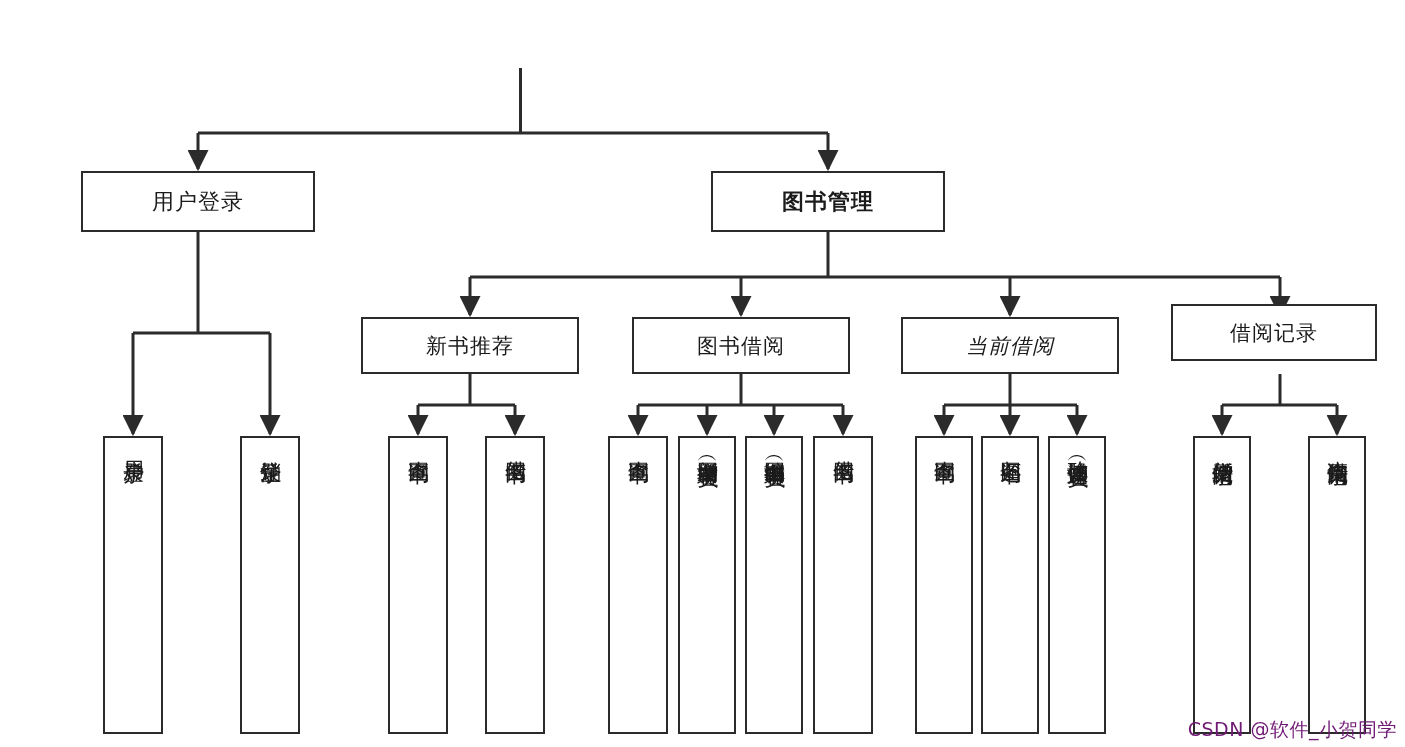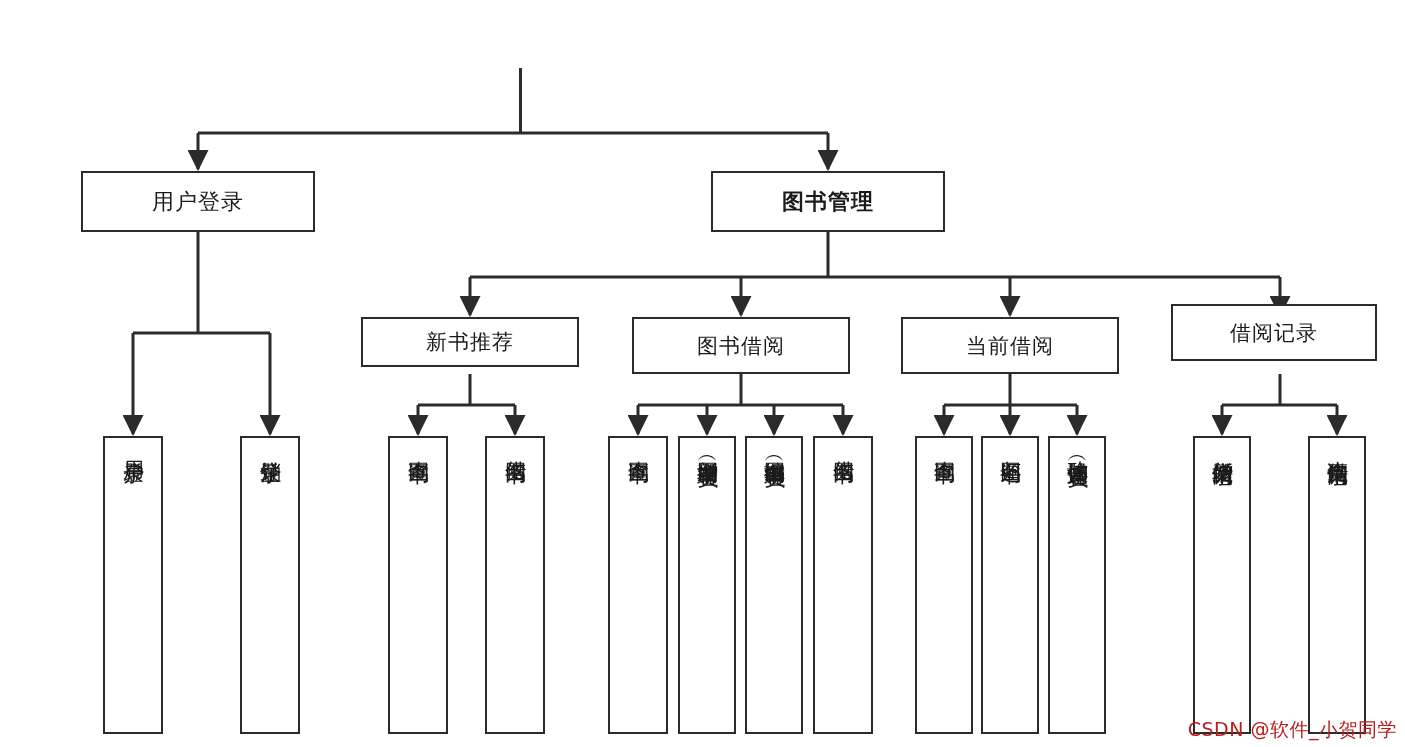--- a/index.html
+++ b/index.html
@@ -58,21 +58,21 @@
   }
   .htext {
     white-space: nowrap;
     letter-spacing: 1px;
   }
   #watermark {
     position: absolute;
     right: 8px;
     bottom: 4px;
     font-size: 19px;
-    color: #b91c1c;
+    color: #701a75;
     letter-spacing: 0.5px;
     white-space: nowrap;
     user-select: none;
   }
 </style>
 </head>
 <body>
 
 <div id="canvas">
 
@@ -120,27 +120,27 @@
   </svg>
 
 
   <div id="node-layer">
       <div class="node lvl2" style="left: 81px; top: 171px; width: 234px; height: 61px;">
         <span class="htext">用户登录</span>
       </div>
       <div class="node lvl2" style="left: 711px; top: 171px; width: 234px; height: 61px; font-weight: bold;">
         <span class="htext">图书管理</span>
       </div>
-      <div class="node lvl3" style="left: 361px; top: 317px; width: 218px; height: 50px;">
+      <div class="node lvl3" style="left: 361px; top: 317px; width: 218px; height: 57px;">
         <span class="htext">新书推荐</span>
       </div>
       <div class="node lvl3" style="left: 632px; top: 317px; width: 218px; height: 57px;">
         <span class="htext">图书借阅</span>
       </div>
-      <div class="node lvl3" style="left: 901px; top: 317px; width: 218px; height: 57px;">
+      <div class="node lvl3" style="left: 901px; top: 317px; width: 218px; height: 57px; font-style: italic;">
         <span class="htext">当前借阅</span>
       </div>
       <div class="node lvl3" style="left: 1171px; top: 304px; width: 206px; height: 57px;">
         <span class="htext">借阅记录</span>
       </div>
       <div class="node leaf" style="left: 103px; top: 436px; width: 60px; height: 298px;">
         <span class="vtext">用户登录</span>
       </div>
       <div class="node leaf" style="left: 240px; top: 436px; width: 60px; height: 298px;">
         <span class="vtext">注销登录</span>

